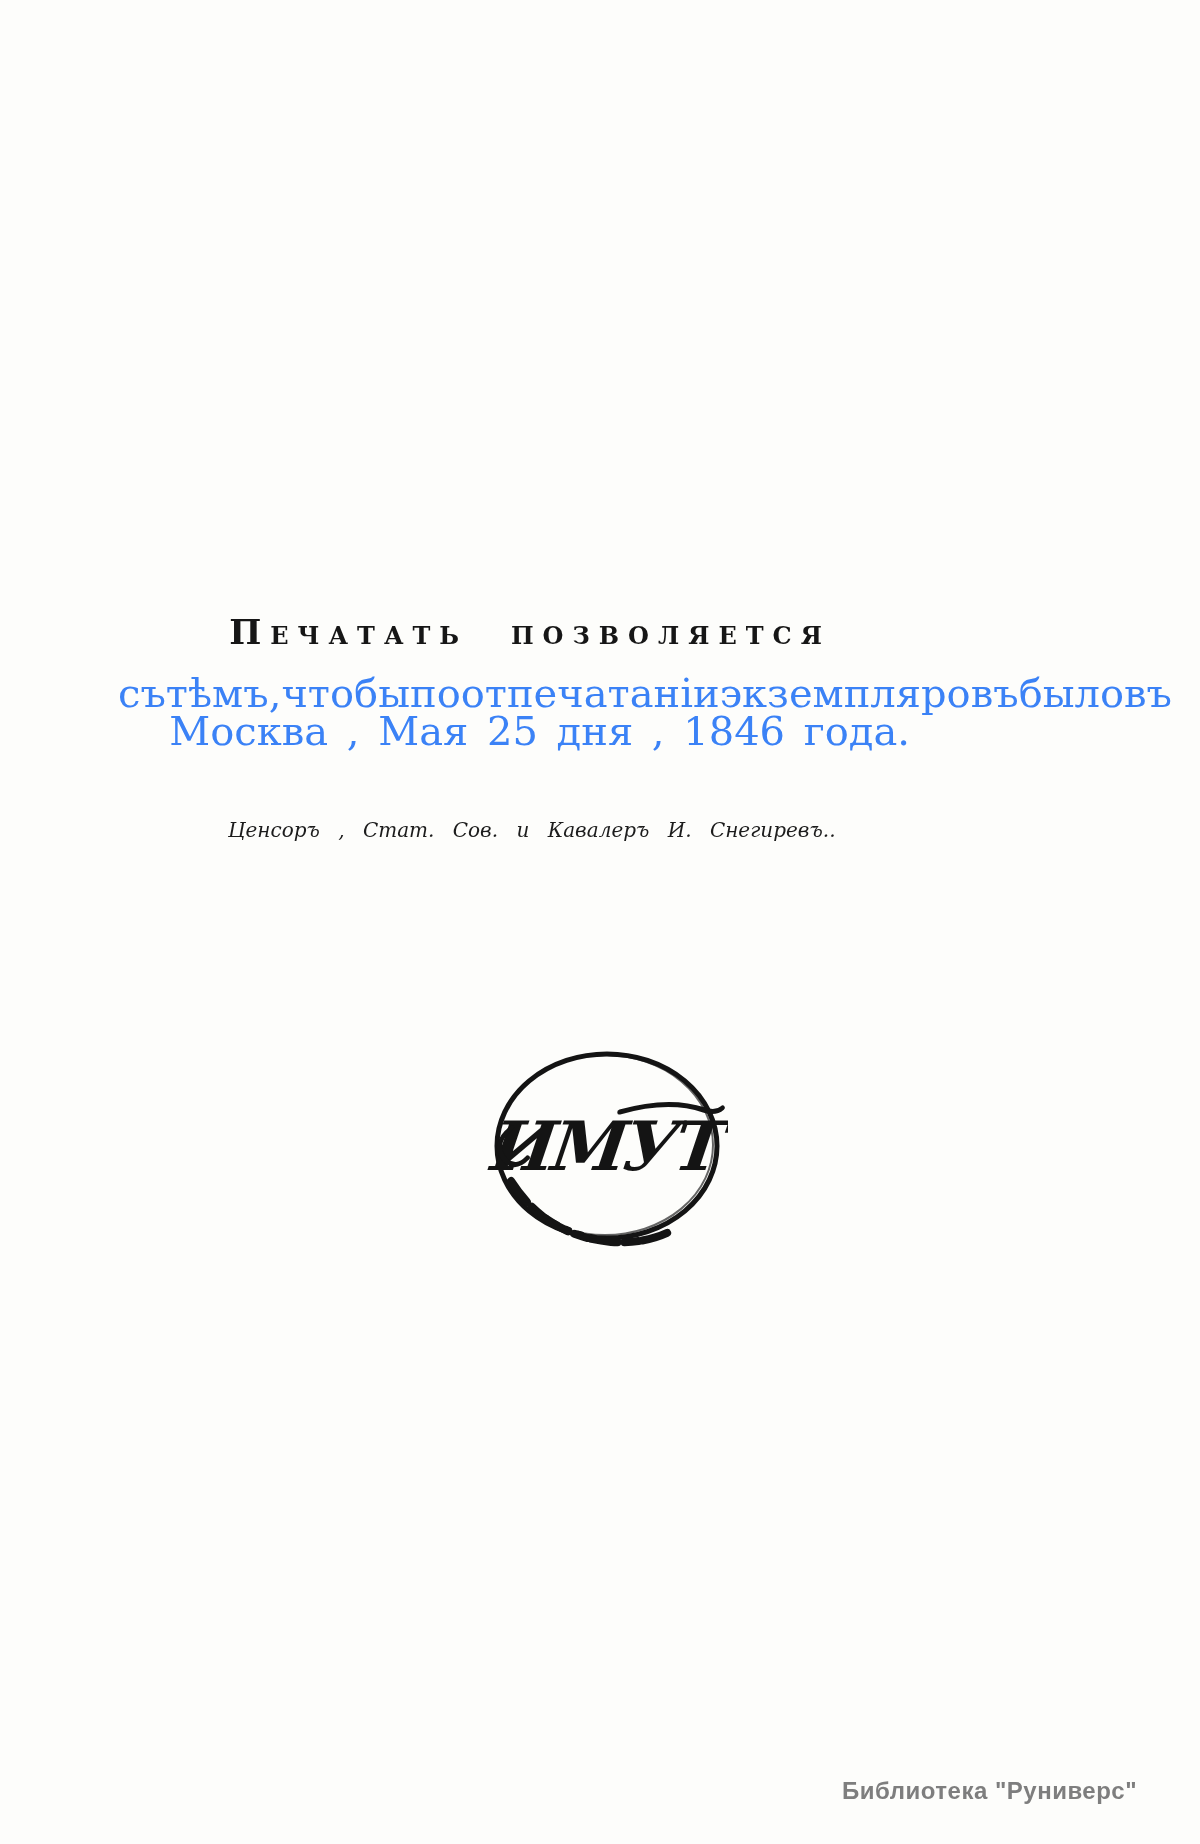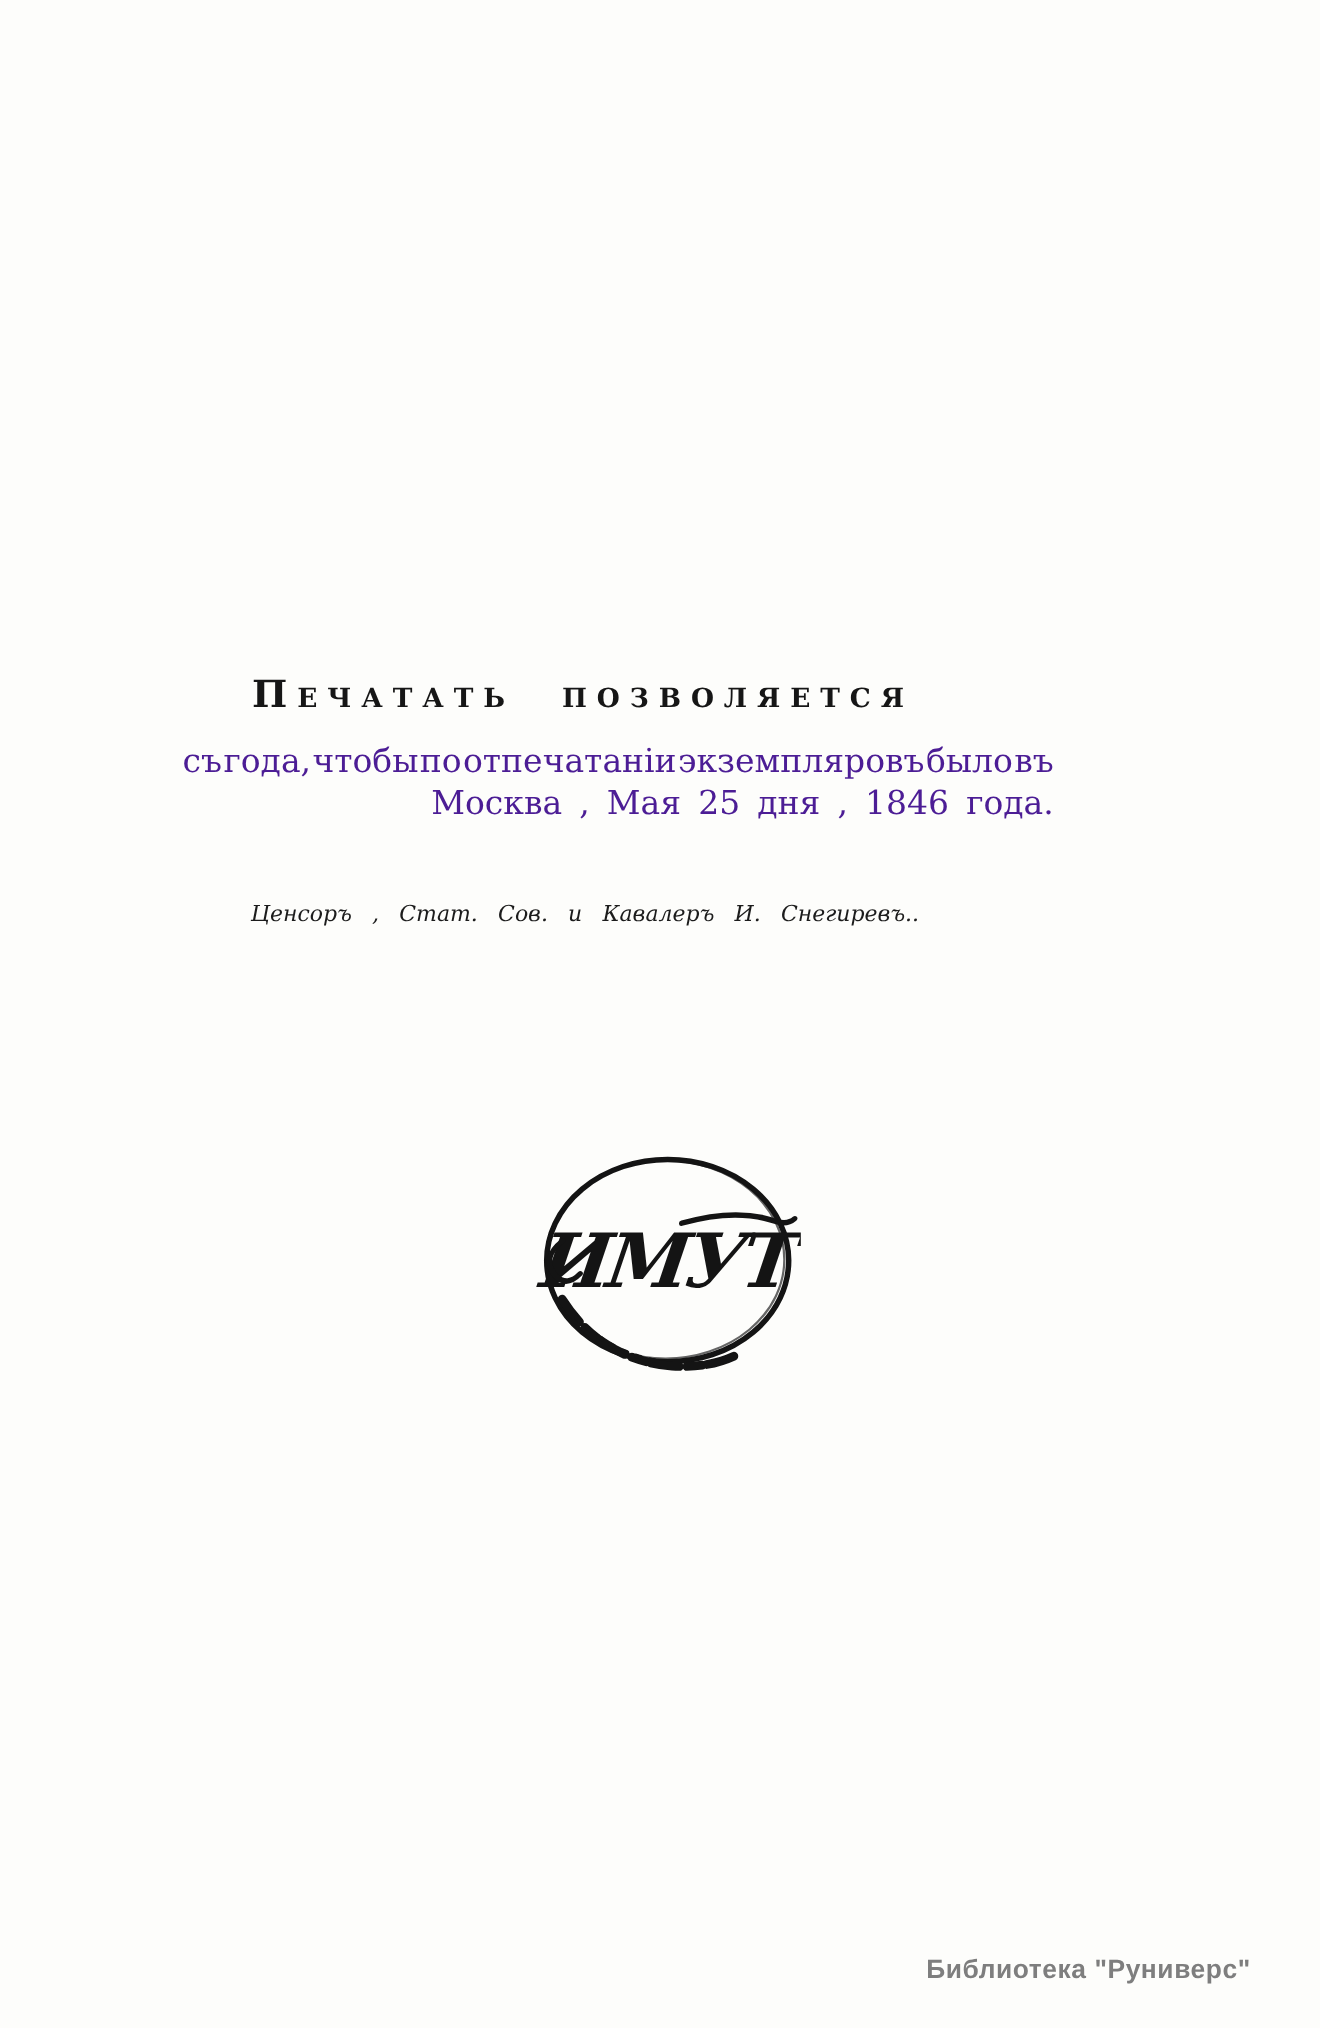--- a/index.html
+++ b/index.html
@@ -31,24 +31,23 @@
     letter-spacing: 9px;
     word-spacing: 22px;
     white-space: nowrap;
     color: #161616;
   }
   .perm-body {
     position: absolute;
     left: 118px;
     top: 674px;
     width: 792px;
-    font-size: 30px;
+    font-size: 40px;
     line-height: 38px;
-    color: #4c1d95;
-    margin-left: 48px;
+    color: #3b82f6;
   }
   .perm-line-justify {
     text-align: justify;
     text-align-last: justify;
     white-space: nowrap;
     display: flex;
     justify-content: space-between;
   }
   .perm-line-justify span { display: inline-block; }
   .perm-line-plain {
@@ -90,21 +89,21 @@
 </head>
 <body>
 
 <div class="page" style="background: rgb(253, 253, 251);">
 
   <div class="perm-heading">Печатать позволяется</div>
 
   <div class="perm-body">
     <div class="perm-line-justify">
       <span>съ</span>
-      <span>года,</span>
+      <span>тѣмъ,</span>
       <span>чтобы</span>
       <span>по</span>
       <span>отпечатаніи</span>
       <span>экземпляровъ</span>
       <span>было</span>
       <span>въ</span>
     </div>
     <div class="perm-line-plain">Москва , Мая 25 дня , 1846 года.</div>
   </div>
 

